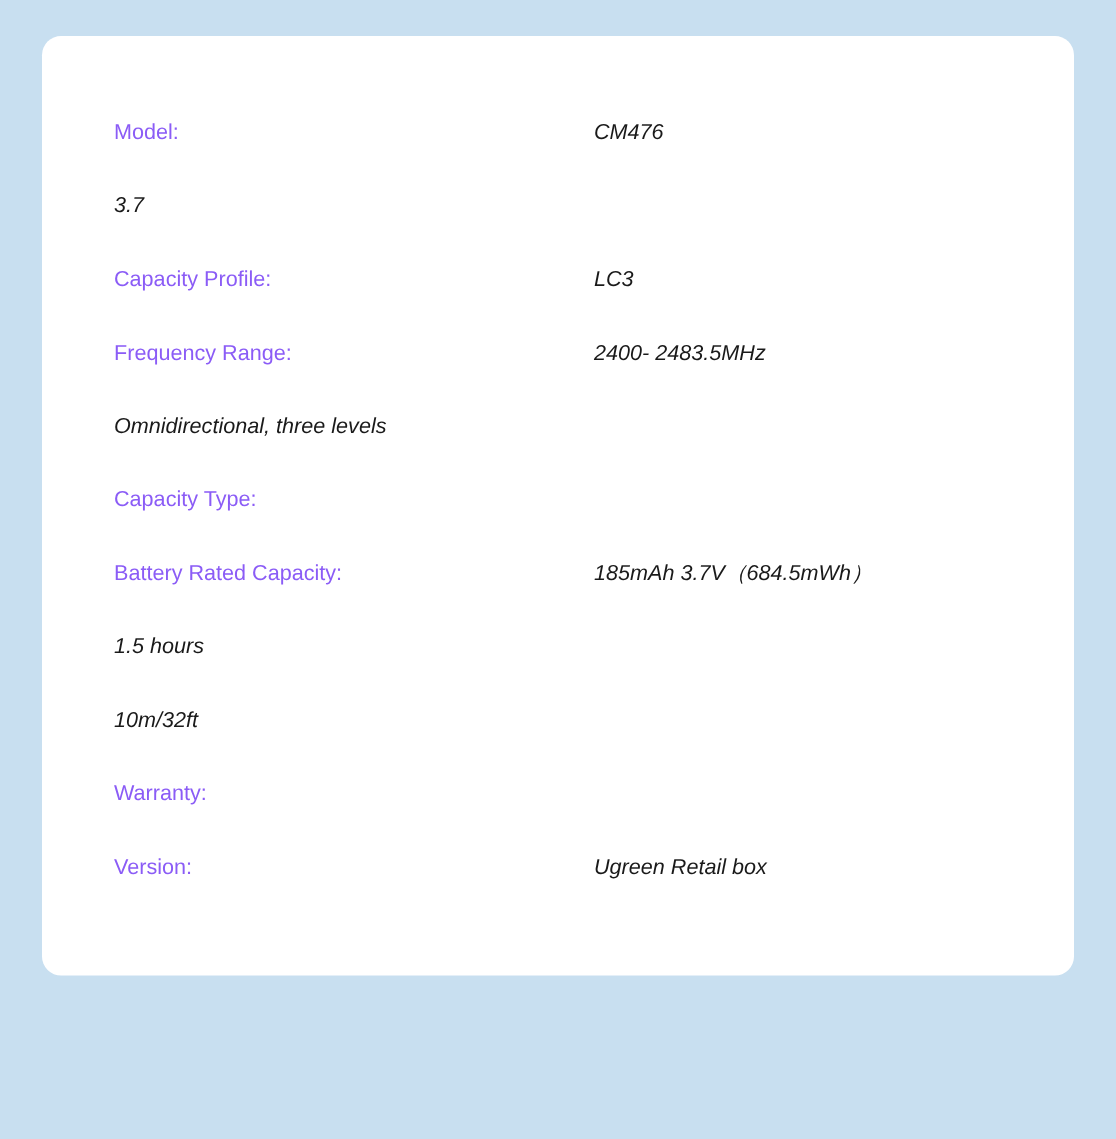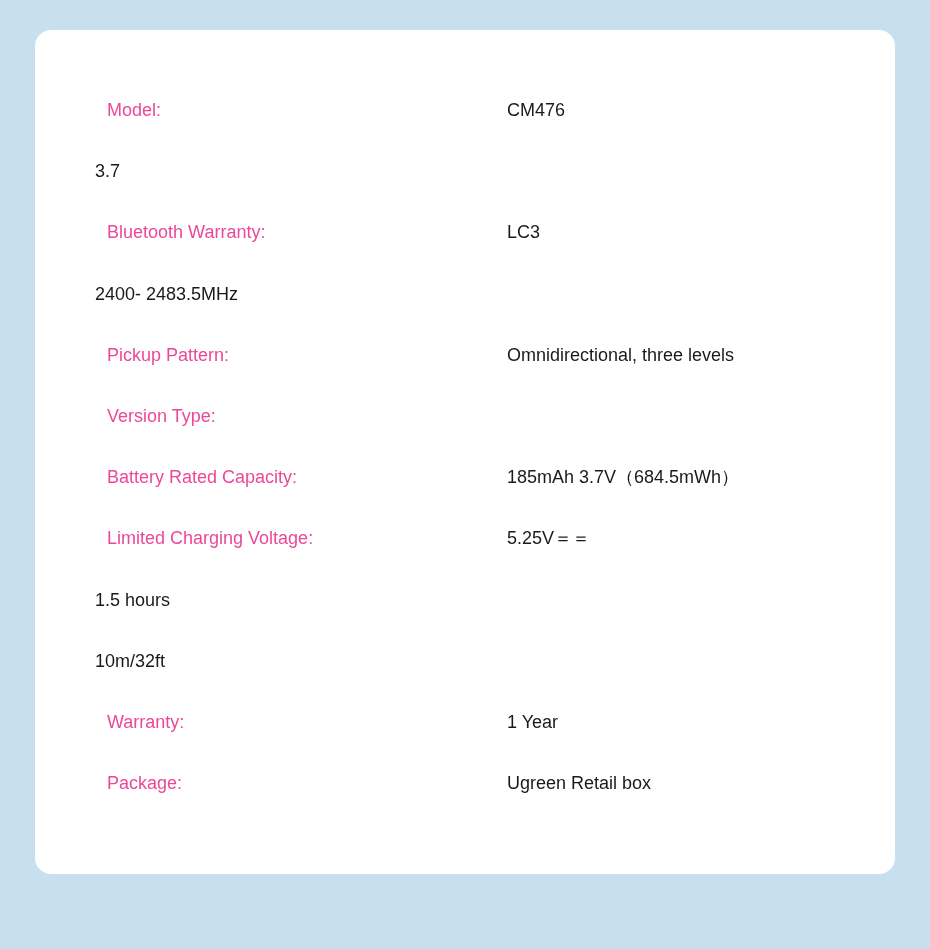--- a/index.html
+++ b/index.html
@@ -30,74 +30,69 @@
       display: flex;
       align-items: baseline;
       padding: 18px 0;
       border-bottom: none;
     }
 
     .spec-label {
       flex: 0 0 400px;
       font-size: 18px;
       font-weight: 400;
-      color: #ec4899;
+      color: #8b5cf6;
       line-height: 1.4;
-      margin-left: 12px;
     }
 
     .spec-value {
       flex: 1;
       font-size: 18px;
       font-weight: 400;
       color: #1a1a1a;
       line-height: 1.4;
+      font-style: italic;
     }
   </style>
 </head>
 <body>
 
 <div class="card">
 
 <div class="spec-row">
       <div class="spec-label">Model:</div>
       <div class="spec-value">CM476</div>
     </div>
     <div class="spec-row">
       <div class="spec-value">3.7</div>
     </div>
     <div class="spec-row">
-      <div class="spec-label">Bluetooth Warranty:</div>
+      <div class="spec-label">Capacity Profile:</div>
       <div class="spec-value">LC3</div>
     </div>
     <div class="spec-row">
+      <div class="spec-label">Frequency Range:</div>
       <div class="spec-value">2400- 2483.5MHz</div>
     </div>
     <div class="spec-row">
-      <div class="spec-label">Pickup Pattern:</div>
       <div class="spec-value">Omnidirectional, three levels</div>
     </div>
     <div class="spec-row">
-      <div class="spec-label">Version Type:</div>
+      <div class="spec-label">Capacity Type:</div>
     </div>
     <div class="spec-row">
       <div class="spec-label">Battery Rated Capacity:</div>
       <div class="spec-value">185mAh 3.7V（684.5mWh）</div>
-    </div>
-    <div class="spec-row">
-      <div class="spec-label">Limited Charging Voltage:</div>
-      <div class="spec-value">5.25V＝＝</div>
     </div>
     <div class="spec-row">
       <div class="spec-value">1.5 hours</div>
     </div>
     <div class="spec-row">
       <div class="spec-value">10m/32ft</div>
     </div>
     <div class="spec-row">
       <div class="spec-label">Warranty:</div>
-      <div class="spec-value">1 Year</div>
     </div>
     <div class="spec-row">
-      <div class="spec-label">Package:</div>
+      <div class="spec-label">Version:</div>
       <div class="spec-value">Ugreen Retail box</div>
     </div>
   </div>
 
 </body></html>

